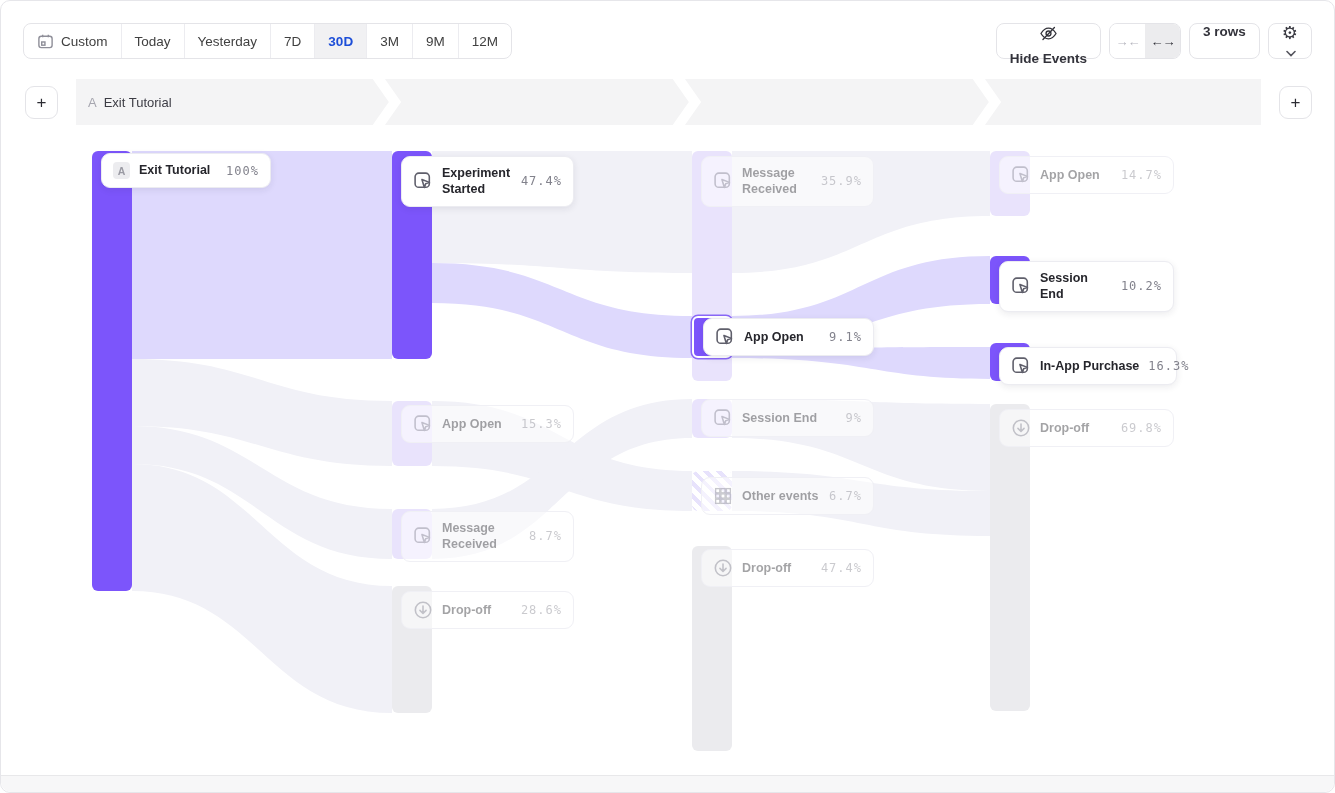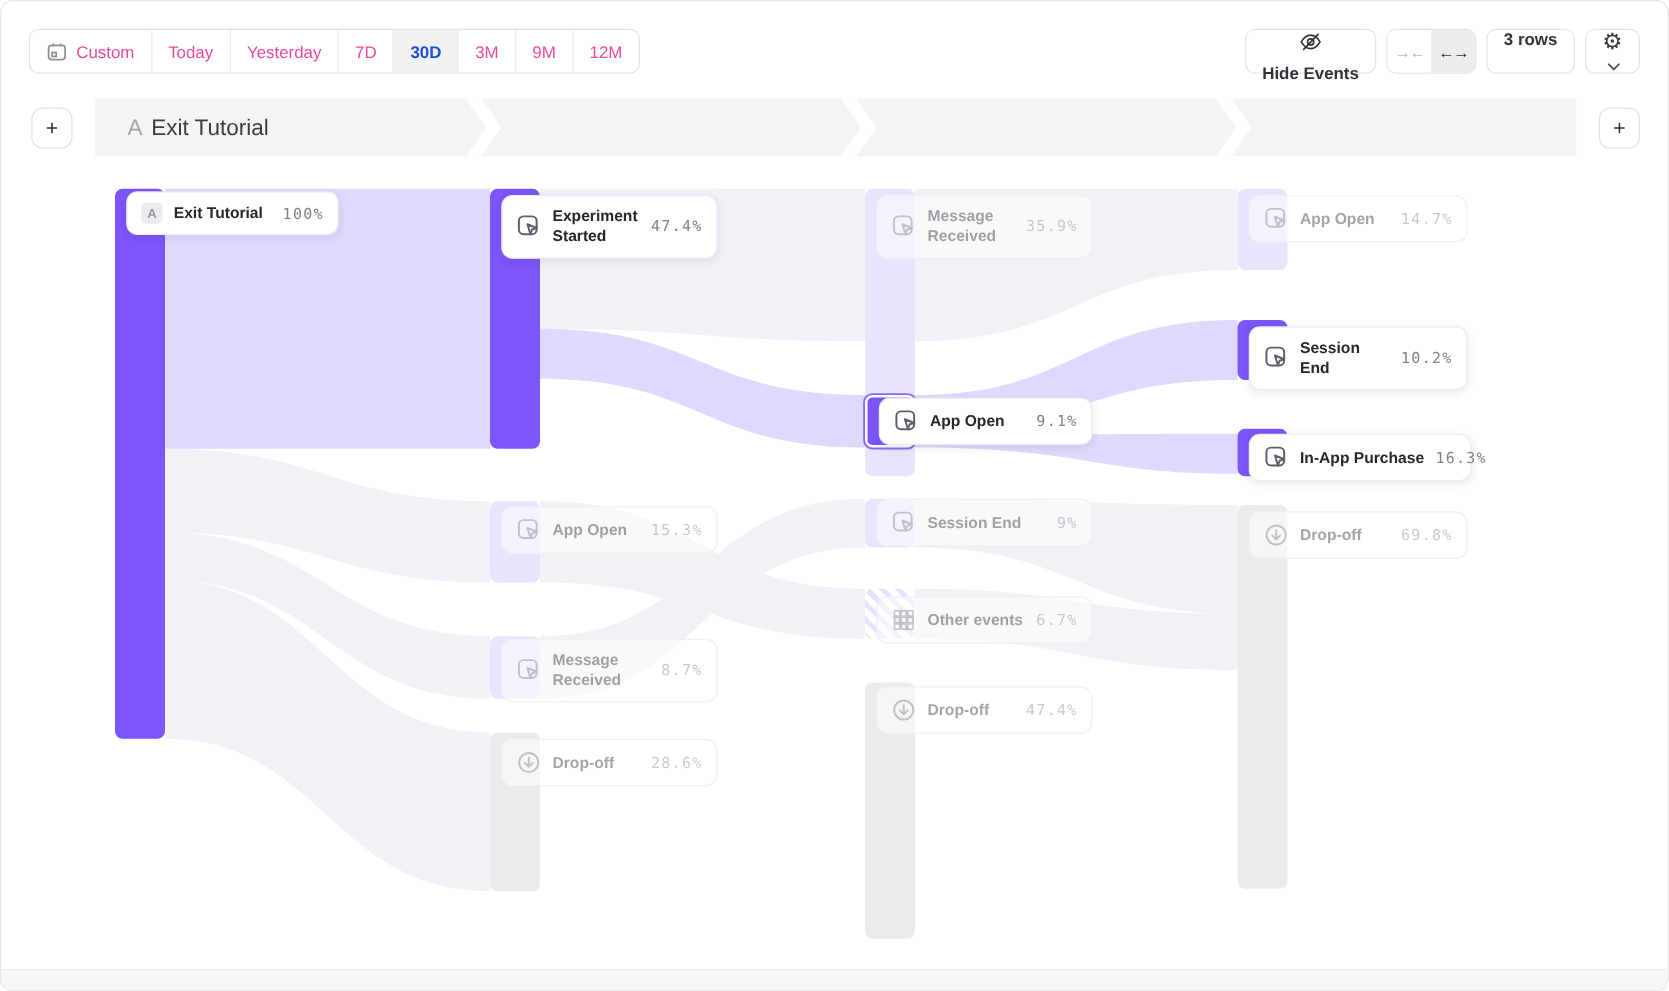--- a/index.html
+++ b/index.html
@@ -2,37 +2,37 @@
 <html><head>
 <meta charset="utf-8">
 <style>
   * { box-sizing: border-box; margin: 0; padding: 0; }
   html,body { width:1335px; height:793px; background:#fff; font-family:"Liberation Sans","DejaVu Sans",sans-serif; overflow:hidden; }
   .app { position:absolute; inset:0; width:1335px; height:793px; background:#fff; border:1px solid #e6e6ea; border-radius:10px; overflow:hidden; }
 
   
   .toolbar { position:absolute; top:22px; left:22px; right:22px; height:36px; display:flex; justify-content:space-between; align-items:center; }
   .seg-group { display:flex; align-items:stretch; height:36px; border:1px solid #e4e4e8; border-radius:8px; background:#fff; overflow:hidden; }
-  .seg-item { display:flex; align-items:center; gap:7px; padding:0 13px; font-size:13.5px; color:#ec4899; cursor:pointer; border-left:1px solid #ececf0; white-space:nowrap; }
+  .seg-item { display:flex; align-items:center; gap:7px; padding:0 13px; font-size:13.5px; color:#404040; cursor:pointer; border-left:1px solid #ececf0; white-space:nowrap; }
   .seg-item:first-child { border-left:none; }
   .seg-item.active { background:#f1f1f3; color:#1d4ed8; font-weight:700; }
   .right-tools { display:flex; align-items:center; gap:8px; }
   .tool-btn { display:flex; align-items:center; gap:8px; height:36px; padding:0 13px; border:1px solid #e4e4e8; border-radius:8px; background:#fff; font-size:13.5px; font-weight:600; color:#33333b; cursor:pointer; white-space:nowrap;flex-direction:column; }
   .arrow-seg { display:flex; height:36px; border:1px solid #e4e4e8; border-radius:8px; overflow:hidden; }
   .arrow-cell { width:35px; display:flex; align-items:center; justify-content:center; font-size:13px; letter-spacing:-1px; cursor:pointer; color:#b6b6bf; background:#fff; }
   .arrow-cell.active { background:#ececee; color:#2e2e36; }
   .icon { display:inline-flex; align-items:center; justify-content:center; color:#45454d; }
   .gear-glyph { font-size:18px; line-height:1; color:#3a3a42; }
   .chev { margin-left:2px; }
 
   
   .stephdr { position:absolute; top:78px; left:0; right:0; height:46px; }
   .plus-btn { position:absolute; top:7px; width:33px; height:33px; border:1px solid #e4e4e8; border-radius:9px; background:#fff; display:flex; align-items:center; justify-content:center; font-size:17px; color:#2c2c33; cursor:pointer; }
   .band { position:absolute; left:75px; top:0; width:1185px; height:46px; background:#f4f4f5; display:flex; align-items:center; }
-  .band-label { margin-left:26px; font-size:18px; color:#3c3c44; font-weight:500; }
+  .band-label { margin-left:12px; font-size:13px; color:#3c3c44; font-weight:500; }
   .band-prefix { color:#a6a6af; font-weight:400; margin-right:7px; }
   .band-chev { position:absolute; top:0; height:46px; }
 
   
   .stage { position:absolute; top:130px; left:0; width:1335px; height:645px; }
   .flows { position:absolute; inset:0; }
   .bar { position:absolute; width:40px; border-radius:6px; }
   .bar-purple { background:#7c55fb; }
   .bar-purple-faded { background:#e9e3fc; }
   .bar-gray { background:#ebebee; }

